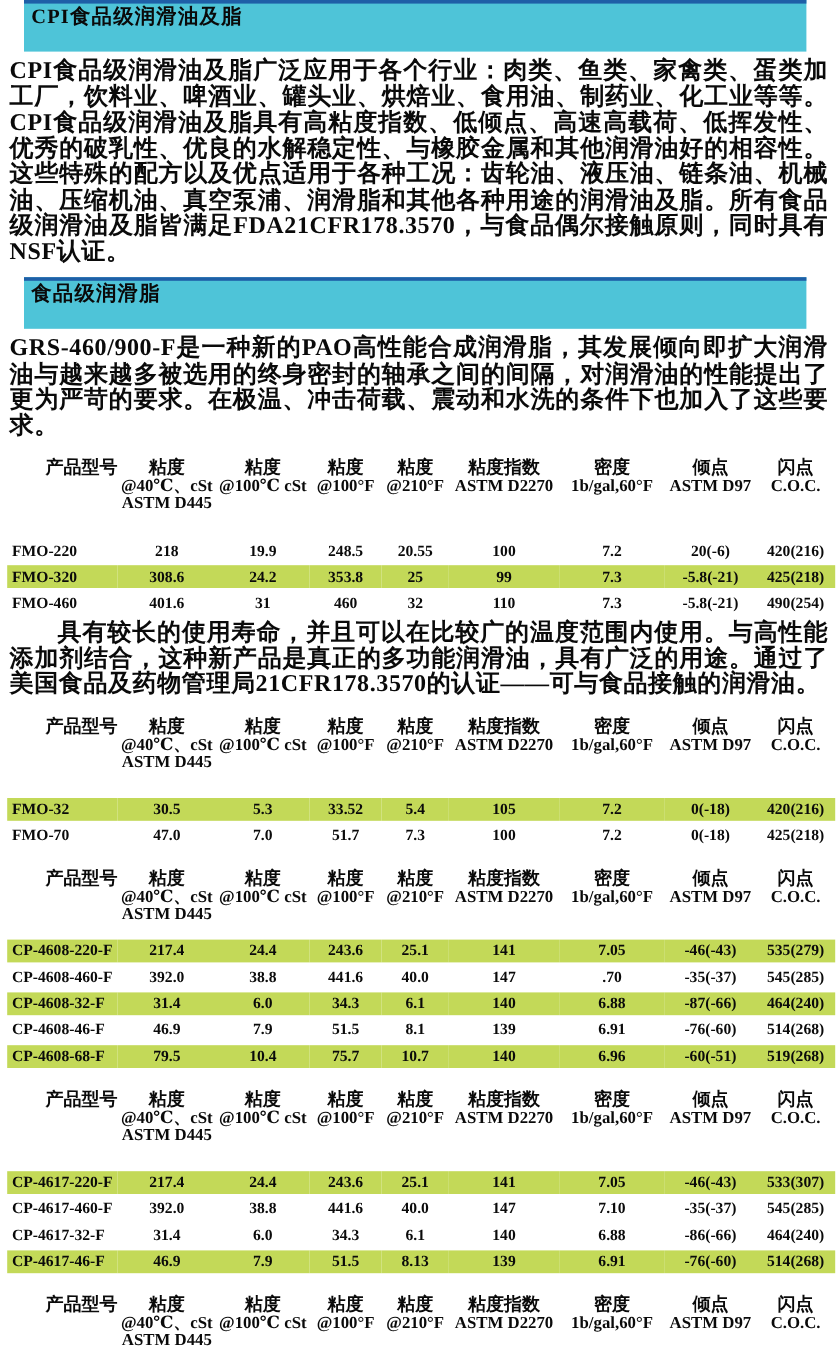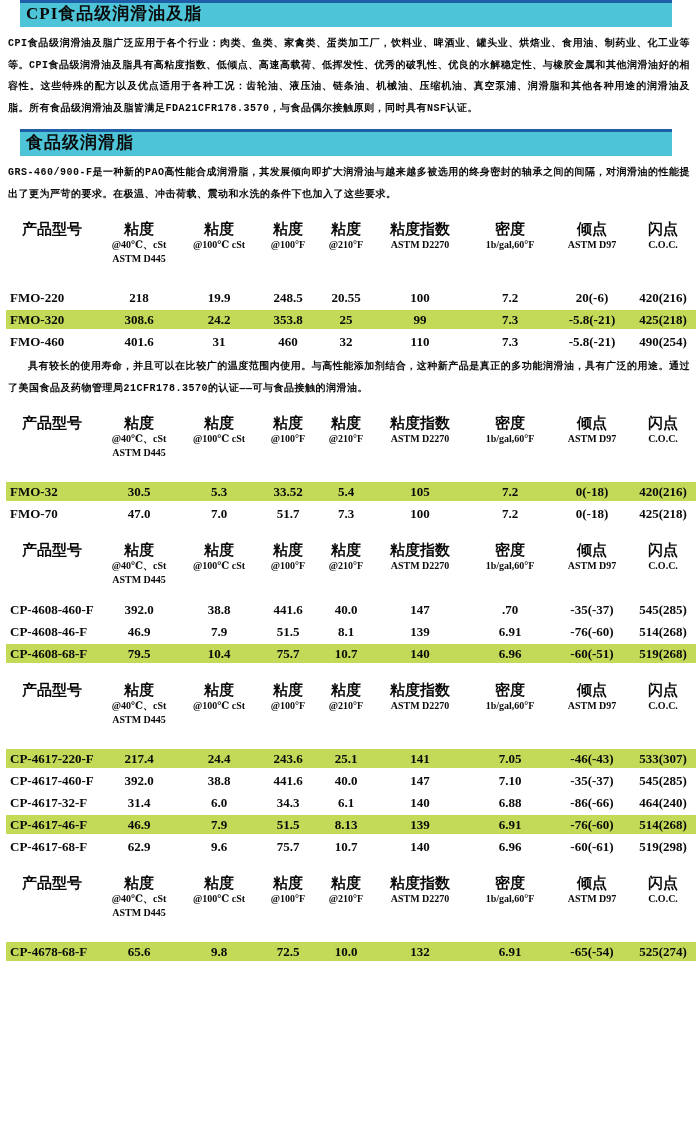--- a/index.html
+++ b/index.html
@@ -9,50 +9,49 @@
     font-weight:bold;
     color:#0a0a0a;
     -webkit-font-smoothing:antialiased;
   }
   .page{width:700px;overflow:hidden;background:#fff;}
 
   .banner{
     margin:0 28px 0 20px;
     background:#4ec4d8;
     border-top:3px solid #1e5fa7;
-    padding:1px 8px 3px 6px;
+    padding:1px 8px 19px 6px;
     font-size:17px;
     letter-spacing:1px;
     line-height:20px;
   }
   .para{
     margin:6px 10px 10px 8px;
-    font-size:10px;
+    font-size:20px;
     line-height:21.5px;
     text-align:justify;
     letter-spacing:0.5px;
-    font-family:Liberation Mono, monospace;
   }
   .para.indent{text-indent:2em;margin-top:2px;}
 
   table.data-table{
     width:690px;
     margin:12px 4px 0 6px;
     border-collapse:separate;
     border-spacing:0 3px;
     table-layout:fixed;
   }
   table.data-table th{
     font-weight:bold;
     vertical-align:top;
     padding:0;
   }
-  table.data-table th.model-col{text-align:center;}
+  table.data-table th.model-col{text-align:right;}
   .h1{font-size:15px;line-height:18px;}
-  .h2{font-size:10px;line-height:14px;letter-spacing:0;}
+  .h2{font-size:14px;line-height:14px;letter-spacing:0;}
   table.data-table td{
     text-align:center;
     font-size:13px;
     line-height:16px;
     padding:1.5px 0;
     white-space:nowrap;
   }
   table.data-table td.model{text-align:left;padding-left:4px;}
   tr.hl td{background:#c3d958;}
   
@@ -297,30 +296,52 @@
               <div class="h1">倾点</div>
               <div class="h2">ASTM D97</div>
             </th>
             <th>
               <div class="h1">闪点</div>
               <div class="h2">C.O.C.</div>
             </th>
           </tr>
         </thead>
         <tbody>
+          <tr class="hl">
+            <td class="model">CP-4608-220-F</td>
+            <td>217.4</td>
+            <td>24.4</td>
+            <td>243.6</td>
+            <td>25.1</td>
+            <td>141</td>
+            <td>7.05</td>
+            <td>-46(-43)</td>
+            <td>535(279)</td>
+          </tr>
           <tr>
             <td class="model">CP-4608-460-F</td>
             <td>392.0</td>
             <td>38.8</td>
             <td>441.6</td>
             <td>40.0</td>
             <td>147</td>
             <td>.70</td>
             <td>-35(-37)</td>
             <td>545(285)</td>
+          </tr>
+          <tr class="hl">
+            <td class="model">CP-4608-32-F</td>
+            <td>31.4</td>
+            <td>6.0</td>
+            <td>34.3</td>
+            <td>6.1</td>
+            <td>140</td>
+            <td>6.88</td>
+            <td>-87(-66)</td>
+            <td>464(240)</td>
           </tr>
           <tr>
             <td class="model">CP-4608-46-F</td>
             <td>46.9</td>
             <td>7.9</td>
             <td>51.5</td>
             <td>8.1</td>
             <td>139</td>
             <td>6.91</td>
             <td>-76(-60)</td>
@@ -431,31 +452,20 @@
             <td class="model">CP-4617-46-F</td>
             <td>46.9</td>
             <td>7.9</td>
             <td>51.5</td>
             <td>8.13</td>
             <td>139</td>
             <td>6.91</td>
             <td>-76(-60)</td>
             <td>514(268)</td>
           </tr>
-          <tr>
-            <td class="model">CP-4617-68-F</td>
-            <td>62.9</td>
-            <td>9.6</td>
-            <td>75.7</td>
-            <td>10.7</td>
-            <td>140</td>
-            <td>6.96</td>
-            <td>-60(-61)</td>
-            <td>519(298)</td>
-          </tr>
         </tbody>
       </table>
     </div>
   <div>
       <table class="data-table gap-lg">
         <colgroup>
           <col class="c0">
           <col class="c1">
           <col class="c2">
           <col class="c3">

